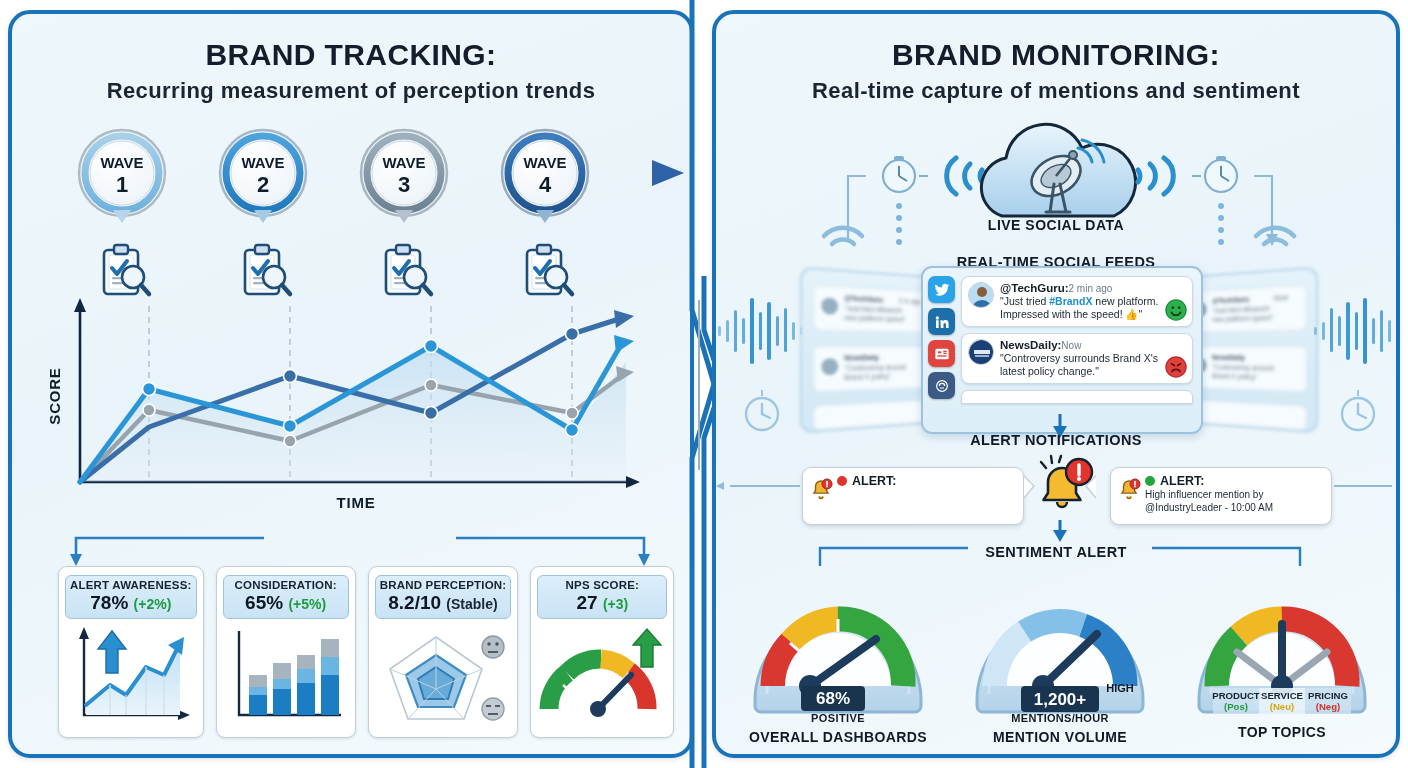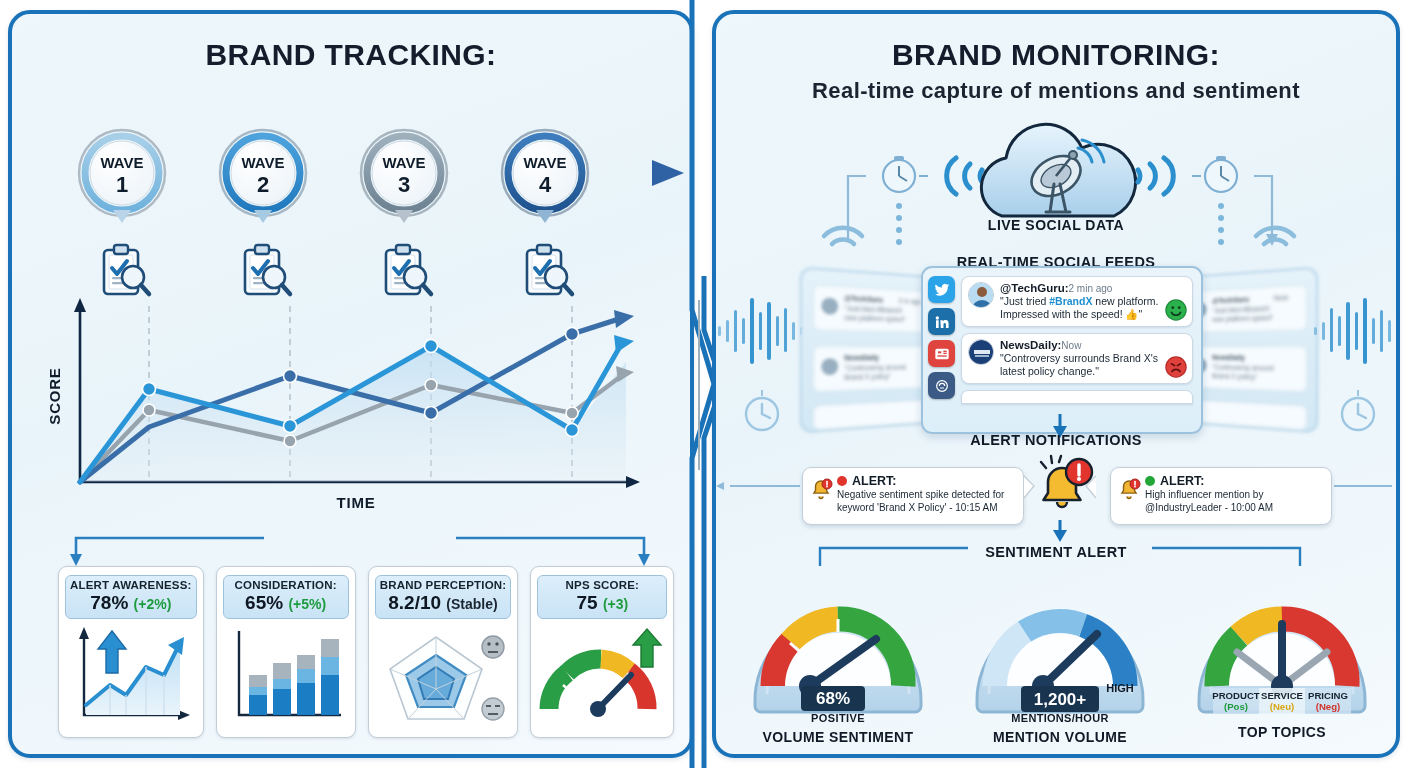--- a/index.html
+++ b/index.html
@@ -152,20 +152,21 @@
 </style>
 </head>
 <body>
 
 <div class="stage">
 
   <div class="panel" id="panel-left">
 
     <div class="p-head panel-title">
       <div class="t1">BRAND TRACKING:</div>
+      <div class="t2">Recurring measurement of perception trends</div>
     </div>
 
     <svg id="wave-timeline" viewBox="0 0 686 130">
       <defs>
         <linearGradient id="railGrad" x1="0" y1="0" x2="1" y2="0">
           <stop offset="0%" stop-color="#cfe6f5"></stop>
             <stop offset="30%" stop-color="#4ea3dd"></stop>
           <stop offset="70%" stop-color="#2e7dc0"></stop>
             <stop offset="100%" stop-color="#2f62a4"></stop>
         </linearGradient>
@@ -400,21 +401,21 @@
               <line x1="117" y1="83" x2="122" y2="83" stroke="#44505a" stroke-width="1.8"></line>
               <line x1="110" y1="91" x2="120" y2="91" stroke="#44505a" stroke-width="1.8"></line>
             </g>
           </svg>
         </div>
       </div>
 
       <div class="kpi-card">
         <div class="kpi-head">
           <div class="lbl">NPS SCORE:</div>
-          <div class="val"><span>75</span> <span class="delta">(+3)</span></div>
+          <div class="val"><span>27</span> <span class="delta">(+3)</span></div>
         </div>
         <div class="kpi-vis">
           <svg width="130" height="104" viewBox="0 0 130 104">
             <g>
               <path d="M104,44 L104,22 L96,22 L110,6 L124,22 L116,22 L116,44 Z" fill="#2a9e46" stroke="#1a7a33" stroke-width="1.4"></path>
             </g>
             <path d="M12,86 A46,46 0 0,1 30,50" fill="none" stroke="#2a9e46" stroke-width="19"></path>
             <path d="M30,50 A46,46 0 0,1 64,36" fill="none" stroke="#2a9e46" stroke-width="19"></path>
             <path d="M64,36 A46,46 0 0,1 92,48" fill="none" stroke="#f0b823" stroke-width="19"></path>
             <path d="M92,48 A46,46 0 0,1 110,86" fill="none" stroke="#d8362c" stroke-width="19"></path>
@@ -692,21 +693,20 @@
           <path d="M12 3 a5.5 5.5 0 0 1 5.5 5.5 v4 l1.6 2.6 H4.9 L6.5 12.5 v-4 A5.5 5.5 0 0 1 12 3z" fill="#f2b632" stroke="#8a5f12" stroke-width="1.4"></path>
           <path d="M10 18.5 a2 2 0 0 0 4 0" fill="#f2b632" stroke="#8a5f12" stroke-width="1.3"></path>
           <circle cx="18" cy="6" r="5" fill="#e0342c" stroke="#a62420" stroke-width="1"></circle>
           <line x1="18" y1="3.5" x2="18" y2="7" stroke="#fff" stroke-width="1.6" stroke-linecap="round"></line>
           <circle cx="18" cy="8.6" r=".9" fill="#fff"></circle>
         </svg>
         <div class="alert-head">
           <span class="alert-dot" style="background:#e0342c"></span>
           <span class="alert-word">ALERT:</span>
         </div>
-        <div class="alert-body">Negative sentiment spike detected for keyword 'Brand X Policy' - 10:15 AM</div>
       </div>
 
       <div class="alert-card" id="alert-right">
         <svg class="mini-bell" viewBox="0 0 24 24">
           <path d="M12 3 a5.5 5.5 0 0 1 5.5 5.5 v4 l1.6 2.6 H4.9 L6.5 12.5 v-4 A5.5 5.5 0 0 1 12 3z" fill="#f2b632" stroke="#8a5f12" stroke-width="1.4"></path>
           <path d="M10 18.5 a2 2 0 0 0 4 0" fill="#f2b632" stroke="#8a5f12" stroke-width="1.3"></path>
           <circle cx="18" cy="6" r="5" fill="#e0342c" stroke="#a62420" stroke-width="1"></circle>
           <line x1="18" y1="3.5" x2="18" y2="7" stroke="#fff" stroke-width="1.6" stroke-linecap="round"></line>
           <circle cx="18" cy="8.6" r=".9" fill="#fff"></circle>
         </svg>
@@ -764,21 +764,21 @@
           <path d="M95,53 A63,63 0 0,1 160,120" fill="none" stroke="#35a53f" stroke-width="25"></path>
           <line x1="47" y1="77" x2="56" y2="85" stroke="#fff" stroke-width="3"></line>
           <line x1="95" y1="53" x2="95" y2="66" stroke="#fff" stroke-width="3"></line>
           <path d="M42,120 A53,53 0 0,1 148,120 Z" fill="#ffffff" opacity=".96"></path>
           <line x1="67" y1="120" x2="133" y2="73" stroke="#1d3b5c" stroke-width="8" stroke-linecap="round"></line>
           <circle cx="67" cy="120" r="11" fill="#1d3b5c"></circle>
           <rect x="58" y="120" width="64" height="25" rx="4" fill="#18344f"></rect>
           <text x="90" y="138" text-anchor="middle" fill="#ffffff" font-size="17" font-weight="bold">68%</text>
         </svg>
         <div style="margin-top:-6px;font-size:11px;font-weight:bold;color:#101a26;letter-spacing:.4px;">POSITIVE</div>
-        <div class="gauge-cap" style="margin-top:5px;">VOLUME SENTIMENT</div>
+        <div class="gauge-cap" style="margin-top:5px;">OVERALL DASHBOARDS</div>
       </div>
 
       <div class="gauge-item">
         <svg width="190" height="152" viewBox="0 0 190 152">
           <path d="M12,134 A83,83 0 1,1 178,134 L178,140 A6,6 0 0,1 172,146 L18,146 A6,6 0 0,1 12,140 Z" fill="url(#bodyG)" stroke="#8db6d4" stroke-width="3"></path>
           <path d="M24,128 A71,71 0 1,1 166,128" fill="none" stroke="#cfe3f2" stroke-width="3"></path>
           <path d="M30,120 A63,63 0 0,1 60,66" fill="none" stroke="#cfe6f7" stroke-width="25"></path>
           <path d="M60,66 A63,63 0 0,1 118,60" fill="none" stroke="#84c0e8" stroke-width="25"></path>
           <path d="M118,60 A63,63 0 0,1 160,120" fill="none" stroke="#2b80c6" stroke-width="25"></path>
           <path d="M42,120 A53,53 0 0,1 148,120 Z" fill="#ffffff" opacity=".96"></path>

